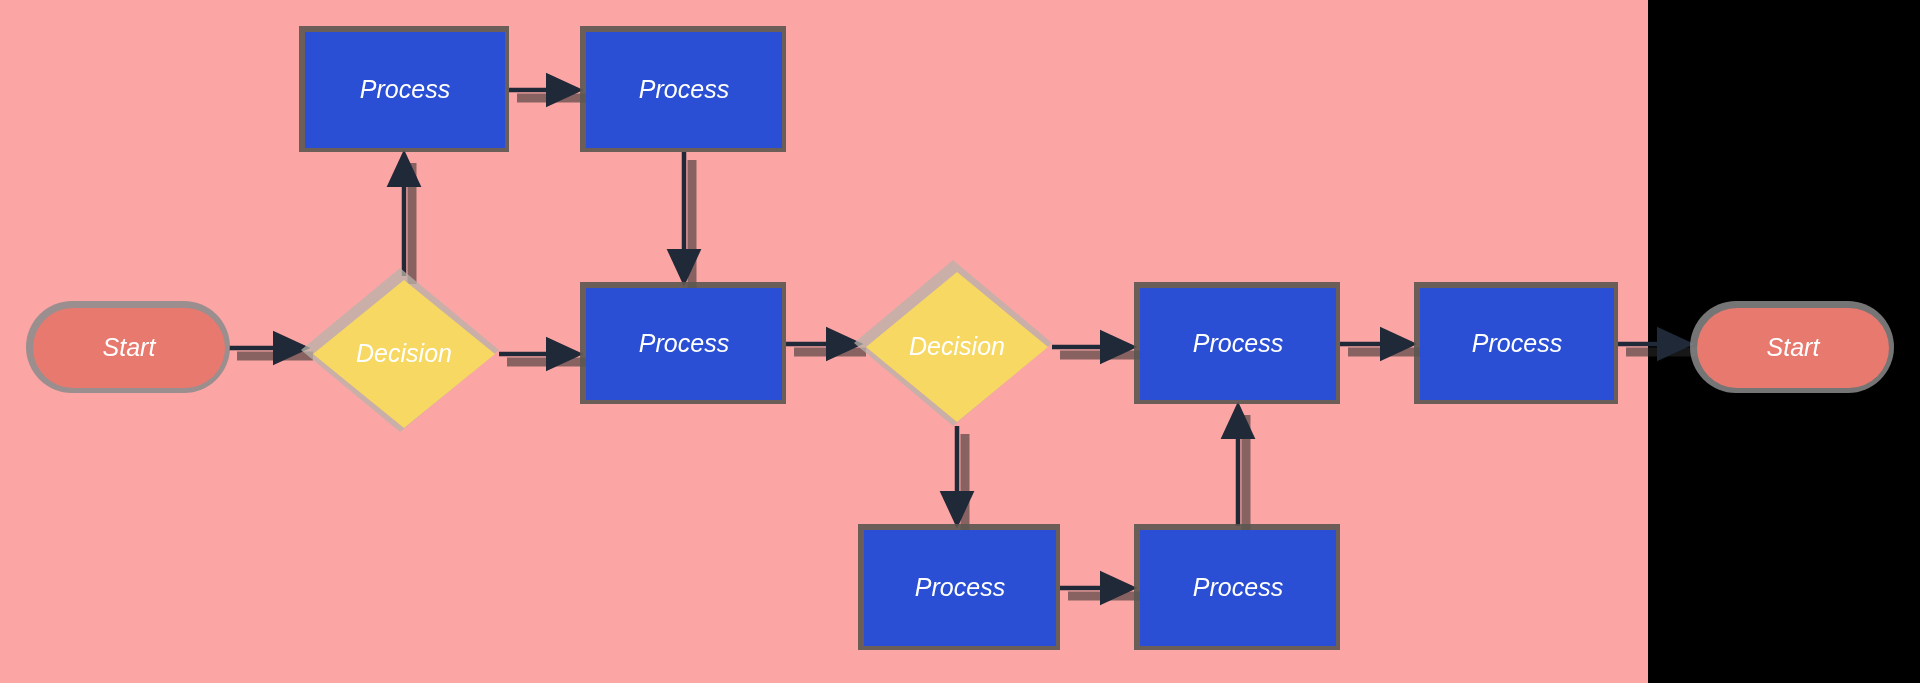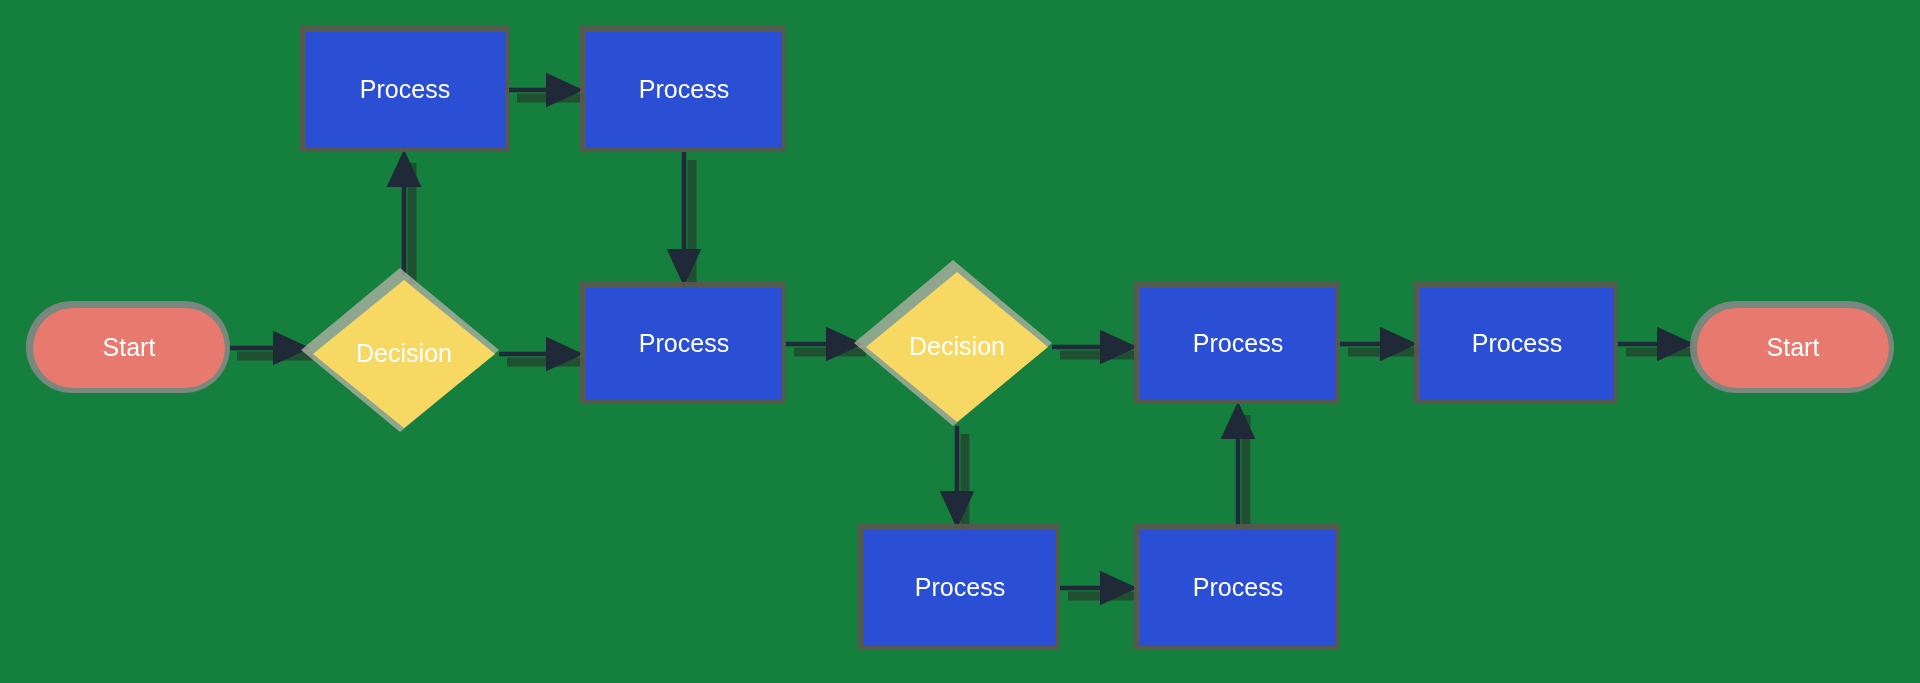--- a/index.html
+++ b/index.html
@@ -8,23 +8,24 @@
     background: #000000;
   }
   body {
     width: 1920px;
     height: 683px;
     overflow: hidden;
     font-family: "Liberation Sans", sans-serif;
   }
   #canvas {
     position: relative;
-    width: 1920px;
+    width: 1648px;
     height: 683px;
-    background: #15803d;
+    background: #fca5a5;
+    font-style: italic;
   }
   svg#flow {
     position: absolute;
     left: 0;
     top: 0;
     width: 1920px;
     height: 683px;
     display: block;
   }
   .node-label {

